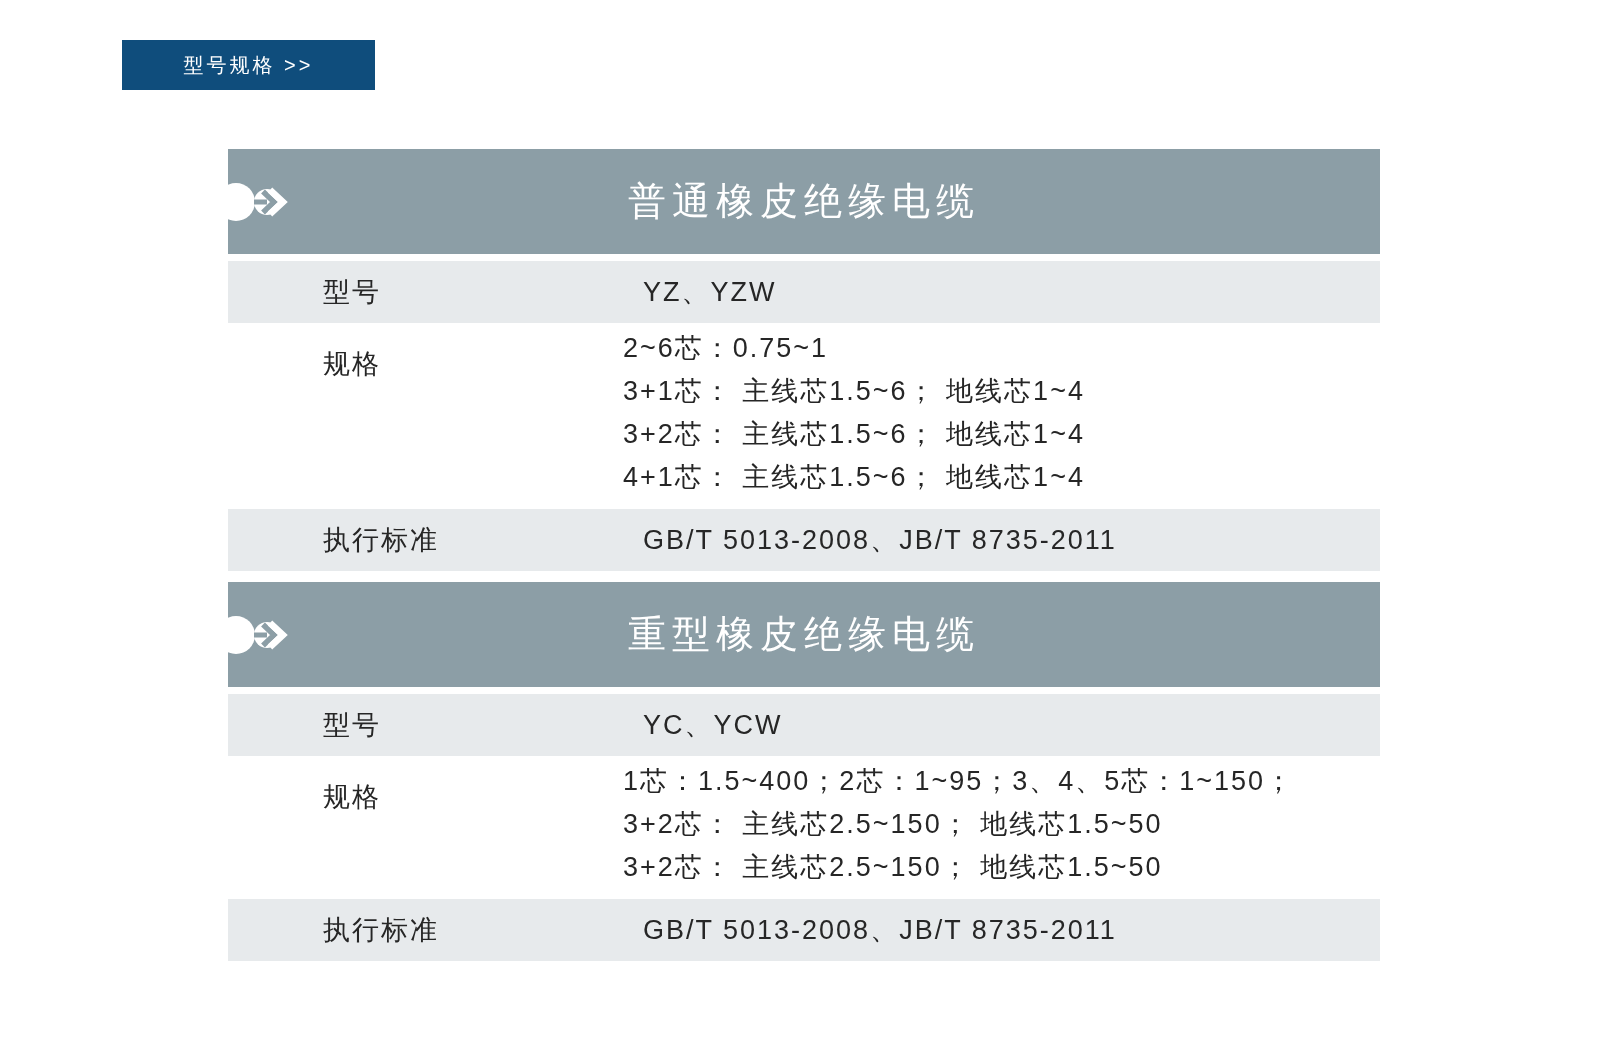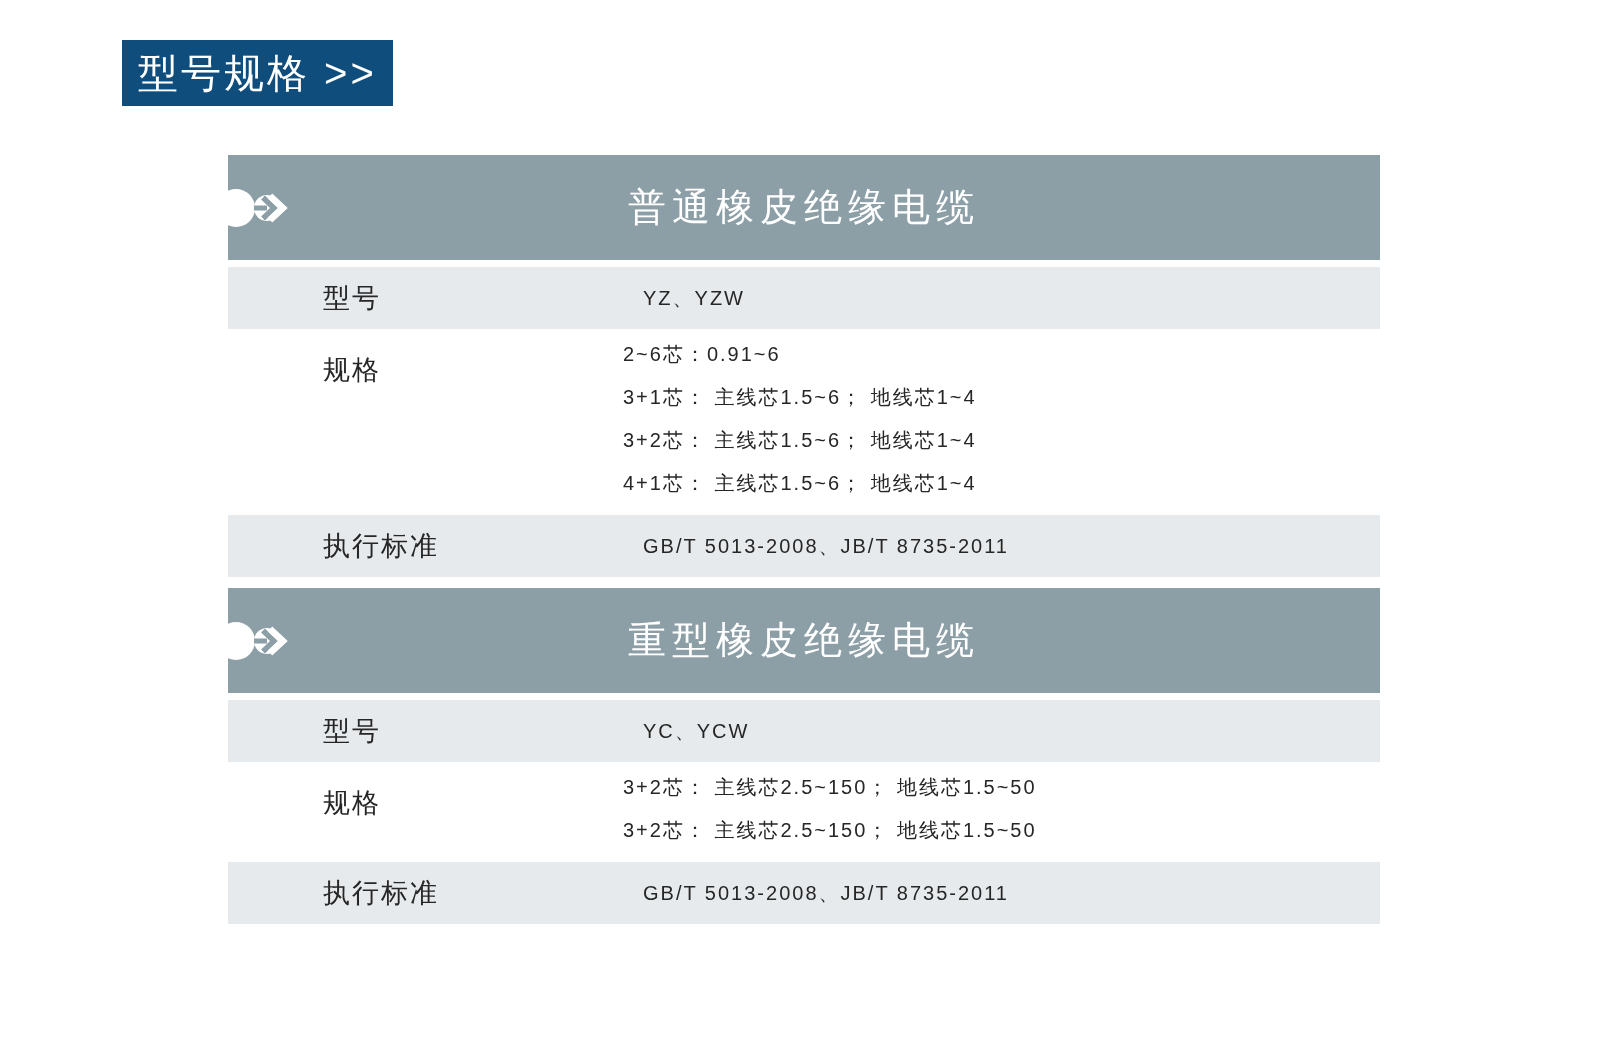--- a/index.html
+++ b/index.html
@@ -20,36 +20,36 @@
     width: 1602px;
     height: 1064px;
     background: #ffffff;
     overflow: hidden;
   }
   
   .badge {
     position: absolute;
     left: 122px;
     top: 40px;
-    height: 66px;
+    height: 50px;
     min-width: 253px;
-    padding: 0 16px;
+    padding: 0 36px;
     background: var(--badge-bg);
     color: #ffffff;
-    font-size: 40px;
+    font-size: 20px;
     letter-spacing: 3px;
     display: flex;
     align-items: center;
     justify-content: center;
   }
   
   .tables {
     position: absolute;
     left: 228px;
-    top: 155px;
+    top: 149px;
     width: 1152px;
   }
   .bar {
     position: relative;
     height: 105px;
     background: var(--header-bg);
     display: flex;
     align-items: center;
     justify-content: center;
     margin-bottom: 7px;
@@ -91,21 +91,21 @@
   .row.multi { padding: 2px 0 8px; }
   .cell-label {
     flex: 0 0 395px;
     padding-left: 95px;
     font-size: 27px;
     letter-spacing: 2px;
     white-space: nowrap;
   }
   .cell-value {
     flex: 1;
-    font-size: 20px;
+    font-size: 27px;
     letter-spacing: 2px;
   }
   .row.multi .cell-label { line-height: 43px; margin-top: 16px; }
   .row.multi .cell-value .line { line-height: 43px; white-space: nowrap; }
   .row.single .cell-value { white-space: nowrap; }
 </style>
 </head>
 <body>
 
 <div class="screen">
@@ -128,21 +128,21 @@
     </div>
 
     <div class="row single shaded">
       <div class="cell-label">型号</div>
       <div class="cell-value">YZ、YZW</div>
     </div>
 
     <div class="row multi">
       <div class="cell-label">规格</div>
       <div class="cell-value">
-        <div class="line">2~6芯：0.91~6</div>
+        <div class="line">2~6芯：0.75~1</div>
         <div class="line">3+1芯： 主线芯1.5~6； 地线芯1~4</div>
         <div class="line">3+2芯： 主线芯1.5~6； 地线芯1~4</div>
         <div class="line">4+1芯： 主线芯1.5~6； 地线芯1~4</div>
       </div>
     </div>
 
     <div class="row single shaded">
       <div class="cell-label">执行标准</div>
       <div class="cell-value">GB/T 5013-2008、JB/T 8735-2011</div>
     </div>
@@ -161,20 +161,21 @@
     </div>
 
     <div class="row single shaded">
       <div class="cell-label">型号</div>
       <div class="cell-value">YC、YCW</div>
     </div>
 
     <div class="row multi">
       <div class="cell-label">规格</div>
       <div class="cell-value">
+        <div class="line">1芯：1.5~400；2芯：1~95；3、4、5芯：1~150；</div>
         <div class="line">3+2芯： 主线芯2.5~150； 地线芯1.5~50</div>
         <div class="line">3+2芯： 主线芯2.5~150； 地线芯1.5~50</div>
       </div>
     </div>
 
     <div class="row single shaded">
       <div class="cell-label">执行标准</div>
       <div class="cell-value">GB/T 5013-2008、JB/T 8735-2011</div>
     </div>
 

